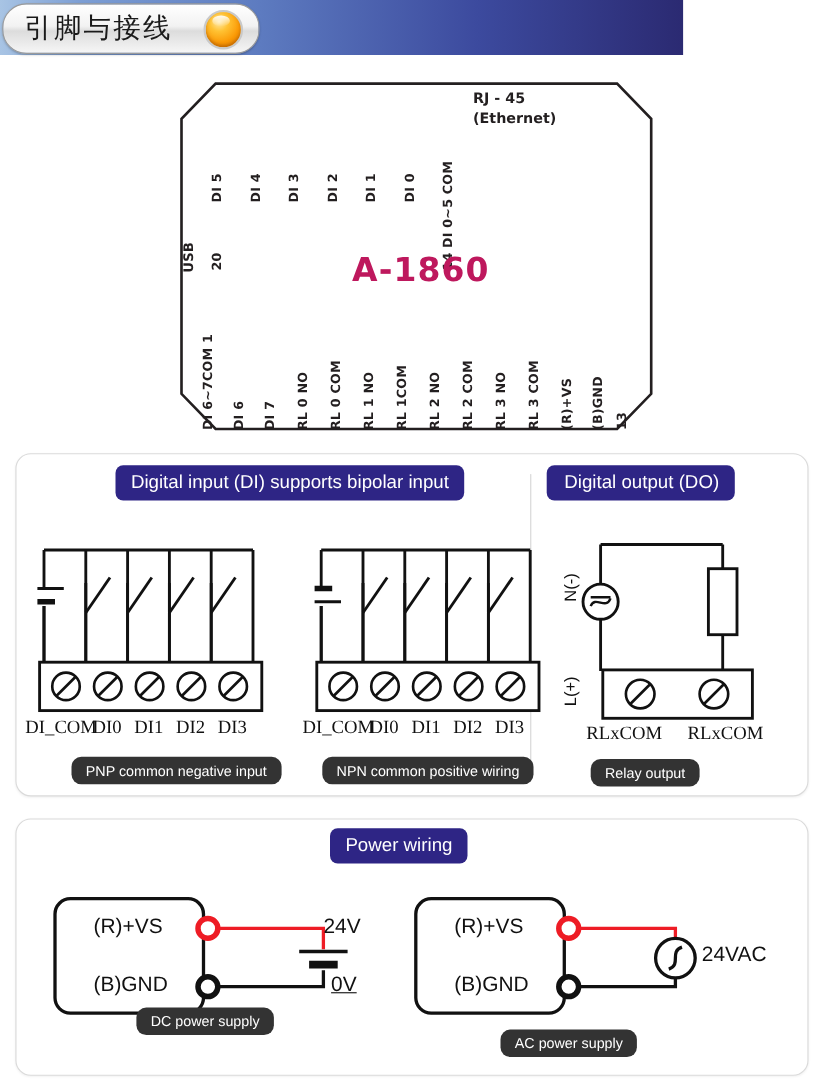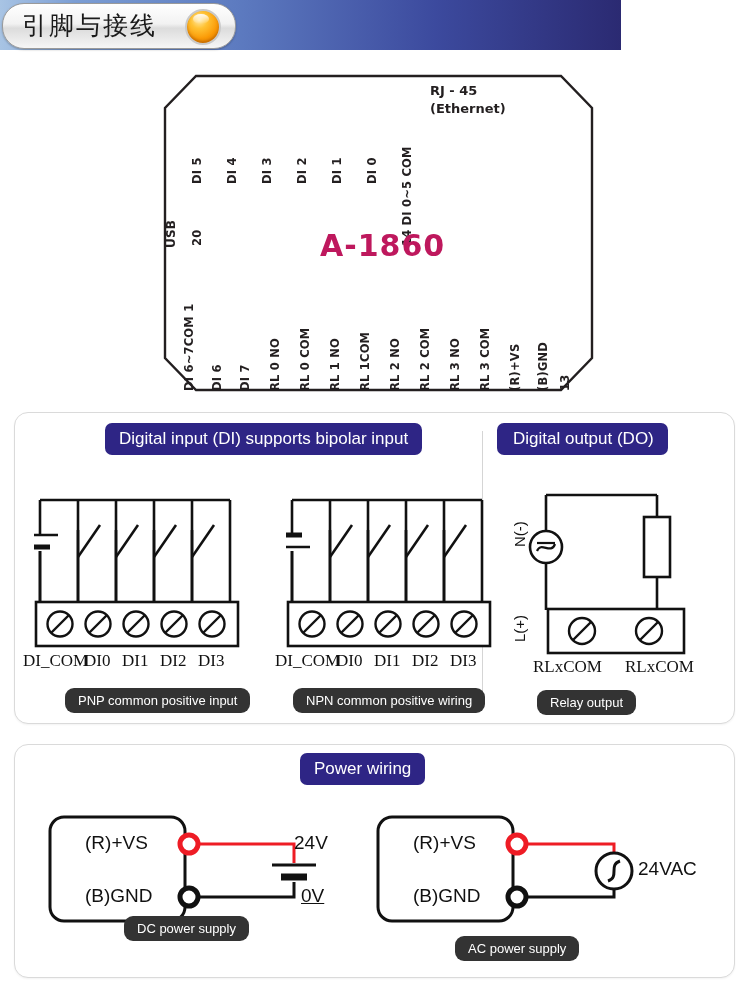--- a/index.html
+++ b/index.html
@@ -264,21 +264,21 @@
     <circle cx="178" cy="24" r="12.5" fill="#fff" stroke="#111" stroke-width="2.4"></circle>
     <line x1="169" y1="33" x2="187" y2="15" stroke="#111" stroke-width="2.4"></line>
   </g>
 </svg>
 <div class="term-label" style="left:275px;top:651px;">DI_COM</div>
 <div class="term-label" style="left:336px;top:651px;">DI0</div>
 <div class="term-label" style="left:374px;top:651px;">DI1</div>
 <div class="term-label" style="left:412px;top:651px;">DI2</div>
 <div class="term-label" style="left:450px;top:651px;">DI3</div>
 
-<div class="badge" style="left:65px;top:688px;">PNP common positive input</div>
+<div class="badge" style="left:65px;top:688px;">PNP common negative input</div>
 <div class="badge" style="left:293px;top:688px;">NPN common positive wiring</div>
 
 <svg style="position:absolute;left:520px;top:485px;" width="190" height="130">
   <g stroke="#111" stroke-width="2.6" fill="none">
     <line x1="26" y1="10" x2="137" y2="10"></line>
     <line x1="26" y1="10" x2="26" y2="46"></line>
     <line x1="26" y1="78" x2="26" y2="125"></line>
     <line x1="137" y1="10" x2="137" y2="32"></line>
     <line x1="137" y1="92" x2="137" y2="125"></line>
     <rect x="124" y="32" width="26" height="60" fill="#fff" stroke="#111" stroke-width="2.6"></rect>

